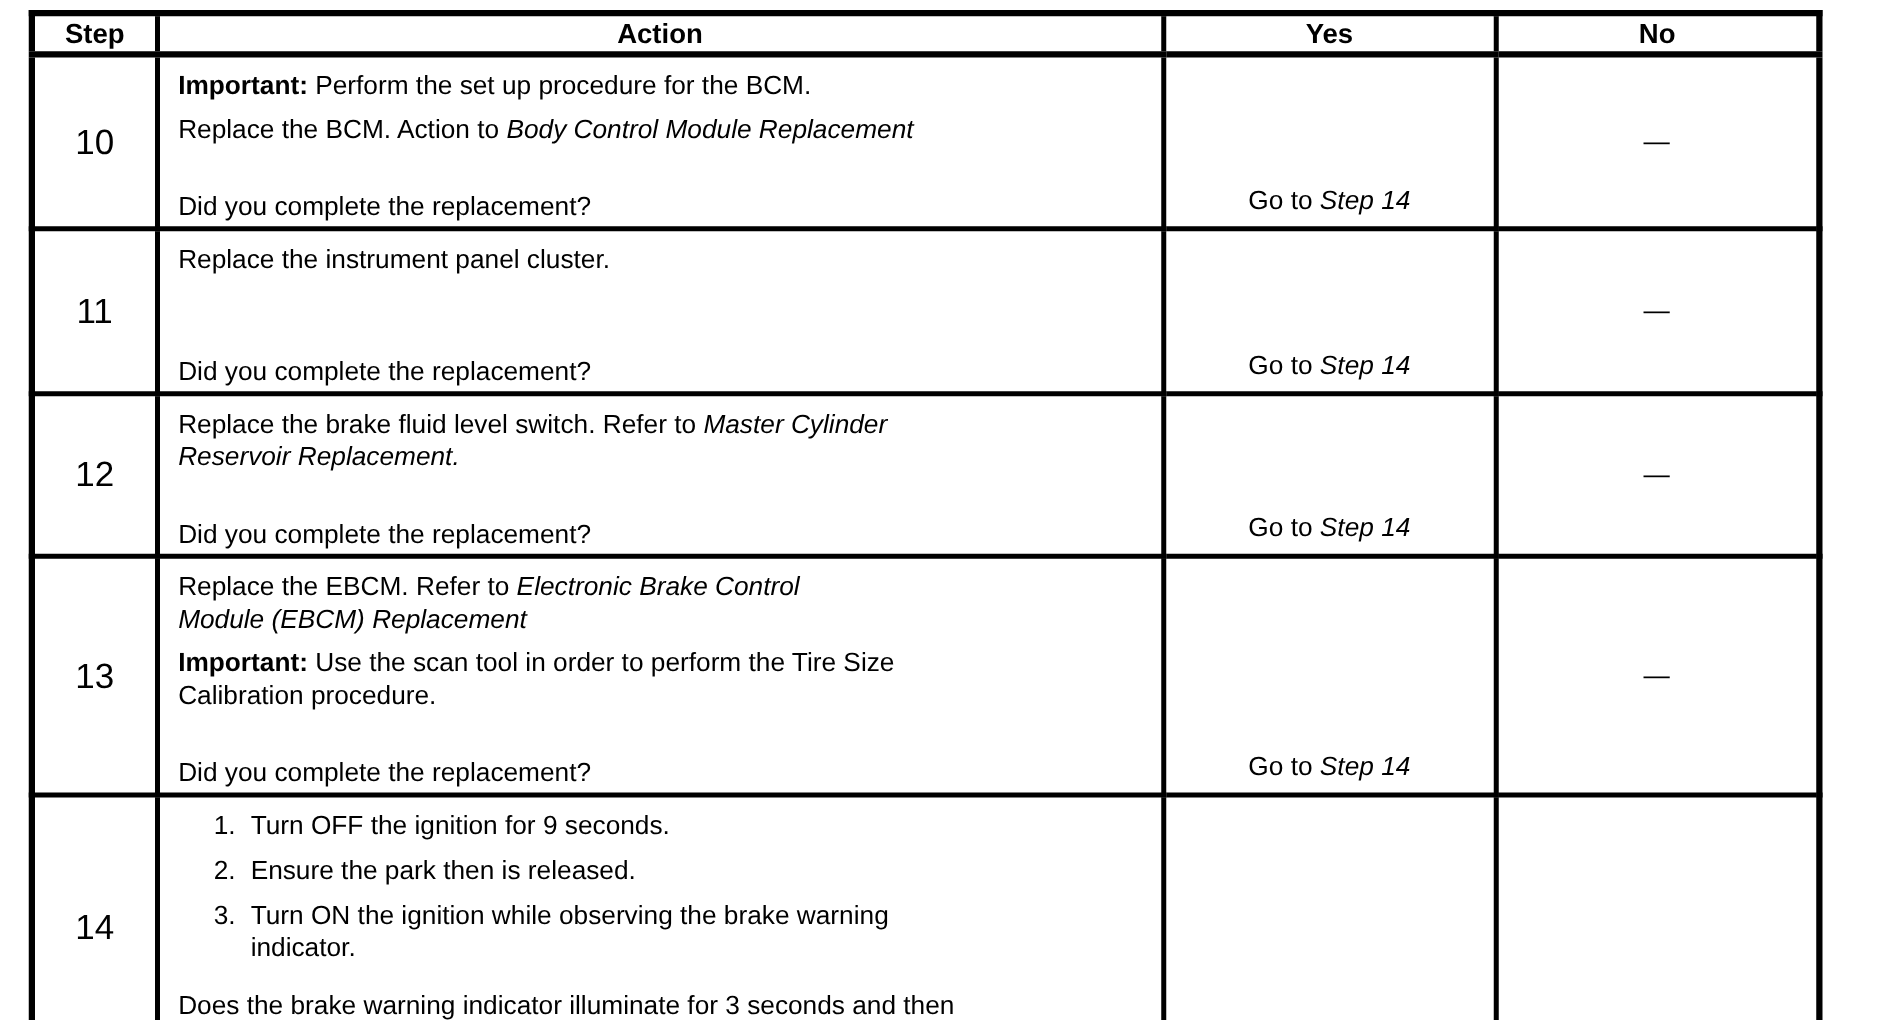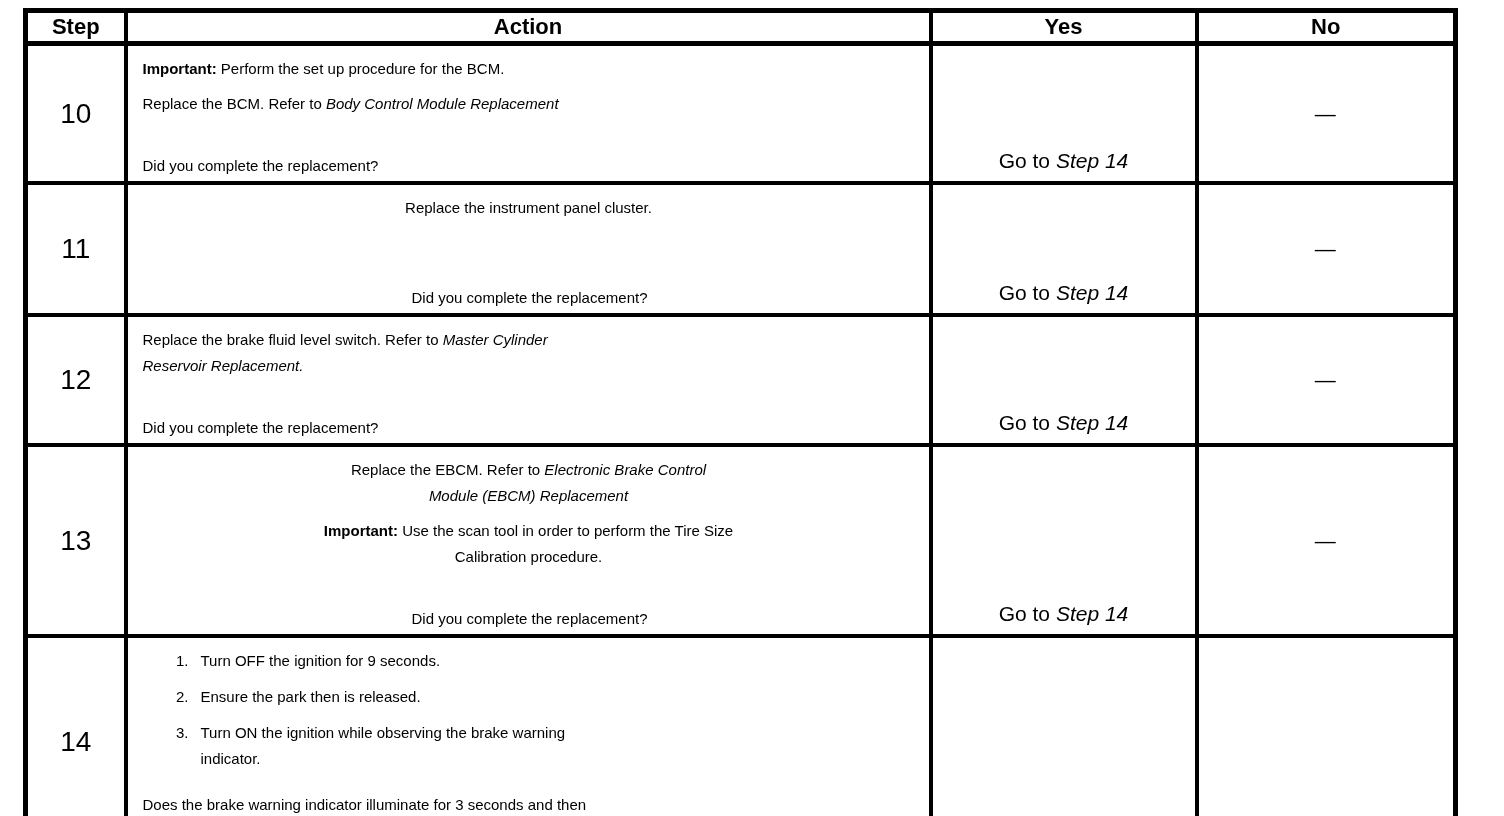--- a/index.html
+++ b/index.html
@@ -25,35 +25,35 @@
   th {
     height:33px;
     font-size:22px;
     font-weight:bold;
     text-align:center;
     vertical-align:middle;
     border-bottom-width:5px;
     margin-top:40px;
   }
   tr.r10 td { height:133px; }
-  tr.r11 td { height:132px;text-align:center; }
+  tr.r11 td { height:132px; }
   tr.r12 td { height:101px; }
-  tr.r13 td { height:171px;text-align:center; }
+  tr.r13 td { height:171px; }
   tr.r14 td { height:191px; }
 
   td.step-cell {
     text-align:center;
     vertical-align:middle;
     font-size:28px;
   }
   td.action-cell {
     position:relative;
     vertical-align:top;
     padding:10px 14px 64px 15px;
-    font-size:15px;
+    font-size:21px;
     line-height:26px;
   }
   td.action-cell p { white-space:pre-wrap; }
   td.action-cell p + p { margin-top:9px; }
   .bold-run { font-weight:bold; }
   .italic-run { font-style:italic;margin-top:28px; }
   .question {
     position:absolute;
     left:15px; right:12px; bottom:2px;
     white-space:pre-wrap;
@@ -95,21 +95,21 @@
       <th>Yes</th>
       <th>No</th>
     </tr>
   </thead>
   <tbody>
 
     <tr class="r10">
       <td class="step-cell">10</td>
       <td class="action-cell">
         <p><span class="bold-run">Important:</span><span> Perform the set up procedure for the BCM.</span></p>
-        <p><span>Replace the BCM. Refer to </span><span class="italic-run">Body Control Module Replacement</span></p>
+        <p><span>Replace the BCM. Action to </span><span class="italic-run">Body Control Module Replacement</span></p>
         <p class="question">Did you complete the replacement?</p>
       </td>
       <td class="yes-cell"><span>Go to </span><span class="italic-run">Step 14</span></td>
       <td class="no-cell mid"><span class="dash">—</span></td>
     </tr>
 
     <tr class="r11">
       <td class="step-cell">11</td>
       <td class="action-cell">
         <p>Replace the instrument panel cluster.</p>

